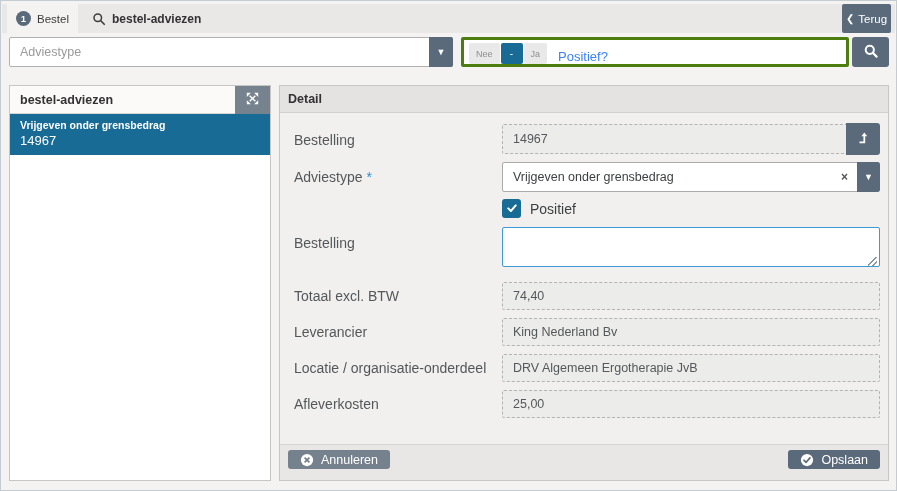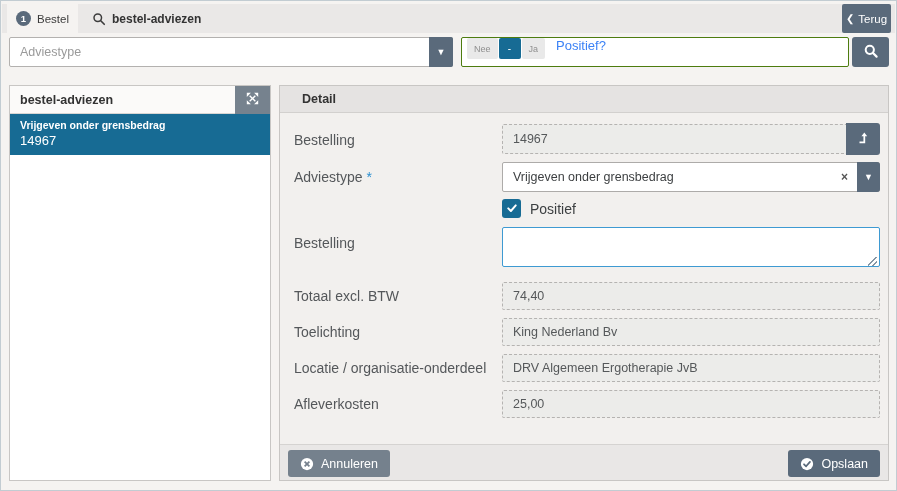--- a/index.html
+++ b/index.html
@@ -52,22 +52,22 @@
   }
   .combo-input::placeholder { color:#9a9a9a; opacity:1; }
   .combo-btn {
     position:absolute; right:-1px; top:-1px; bottom:-1px; width:24px;
     background:#5a6a7b; border:none; border-radius:0 2px 2px 0;
     color:#fff; cursor:pointer; display:flex; align-items:center; justify-content:center;
   }
   .chev-down { font-size:9px; line-height:1; }
   .toggle-box {
     position:absolute; left:460px; right:47px; height:30px;
-    background:#fff; border:1px solid #4d7c0f; border-radius:2px;
-    display:flex; align-items:flex-start; padding-left:5px;
+    background:#fff; border:3px solid #4d7c0f; border-radius:2px;
+    display:flex; align-items:flex-end; padding-left:5px;
   }
   .seg {
     height:21px; display:flex; align-items:center; justify-content:center;
     font-size:9px; color:#8f8f8f; background:#e9e9e9; cursor:pointer;
     padding:0 7px; border-radius:2px; margin-right:1px;
   }
   .seg.seg-active { background:#176b94; color:#fff; font-size:10px; min-width:22px; }
   .toggle-q { margin-left:10px; font-size:13px; color:#3b82f6; }
   .search-btn {
     position:absolute; right:7px; top:0; width:37px; height:30px;
@@ -98,21 +98,21 @@
 
   
   .detail-panel {
     position:absolute; left:278px; top:84px; right:7px; bottom:9px;
     background:#f2f0ee; border:1px solid #c8c6c4;
   }
   .detail-header {
     height:27px; background:#e5e3e2; border-bottom:1px solid #d2d0ce;
     display:flex; align-items:center;
   }
-  .detail-title { padding-left:22px; font-size:12.5px; font-weight:bold; color:#333; }
+  .detail-title { padding-left:8px; font-size:12.5px; font-weight:bold; color:#333; }
   .detail-body { padding:11px 8px 0 14px; }
 
   .frow { display:flex; align-items:center; margin-bottom:7px; }
   .frow.top { align-items:flex-start; }
   .flabel { width:208px; flex-shrink:0; font-size:14px; color:#54575a; }
   .req { color:#2b8fd0; }
   .ffield { flex:1; position:relative; }
 
   .dis-input {
     width:100%; height:28px; background:#ececea;
@@ -165,21 +165,21 @@
       linear-gradient(135deg, transparent 72%, #8596a5 72%, #8596a5 82%, transparent 82%);
     pointer-events:none;
   }
 
   
   .detail-footer {
     position:absolute; left:0; right:0; bottom:0; height:36px;
     background:#e9e7e6; border-top:1px solid #d5d3d1;
   }
   .btn {
-    position:absolute; top:5px; height:27px; border:none; border-radius:3px;
+    position:absolute; top:5px; height:19px; border:none; border-radius:3px;
     color:#fff; font-size:12.5px; font-family:inherit; cursor:pointer;
     display:flex; align-items:center; gap:7px; padding:0 12px;
   }
   .btn-cancel { left:8px; background:#75818d; }
   .btn-save { right:8px; background:#5a6a7b; }
   .btn svg { display:block; }
 </style>
 </head>
 <body>
 
@@ -307,21 +307,21 @@
       </div>
 
       <div class="frow" style="margin-bottom:8px">
         <span class="flabel">Totaal excl. BTW</span>
         <div class="ffield">
           <input class="dis-input" disabled="" value="74,40" style="">
         </div>
       </div>
 
       <div class="frow" style="margin-bottom:8px">
-        <span class="flabel">Toelichting</span>
+        <span class="flabel">Leverancier</span>
         <div class="ffield">
           <input class="dis-input" disabled="" value="King Nederland Bv" style="">
         </div>
       </div>
 
       <div class="frow" style="margin-bottom:8px">
         <span class="flabel">Locatie / organisatie-onderdeel</span>
         <div class="ffield">
           <input class="dis-input" disabled="" value="DRV Algemeen Ergotherapie JvB" style="">
         </div>

